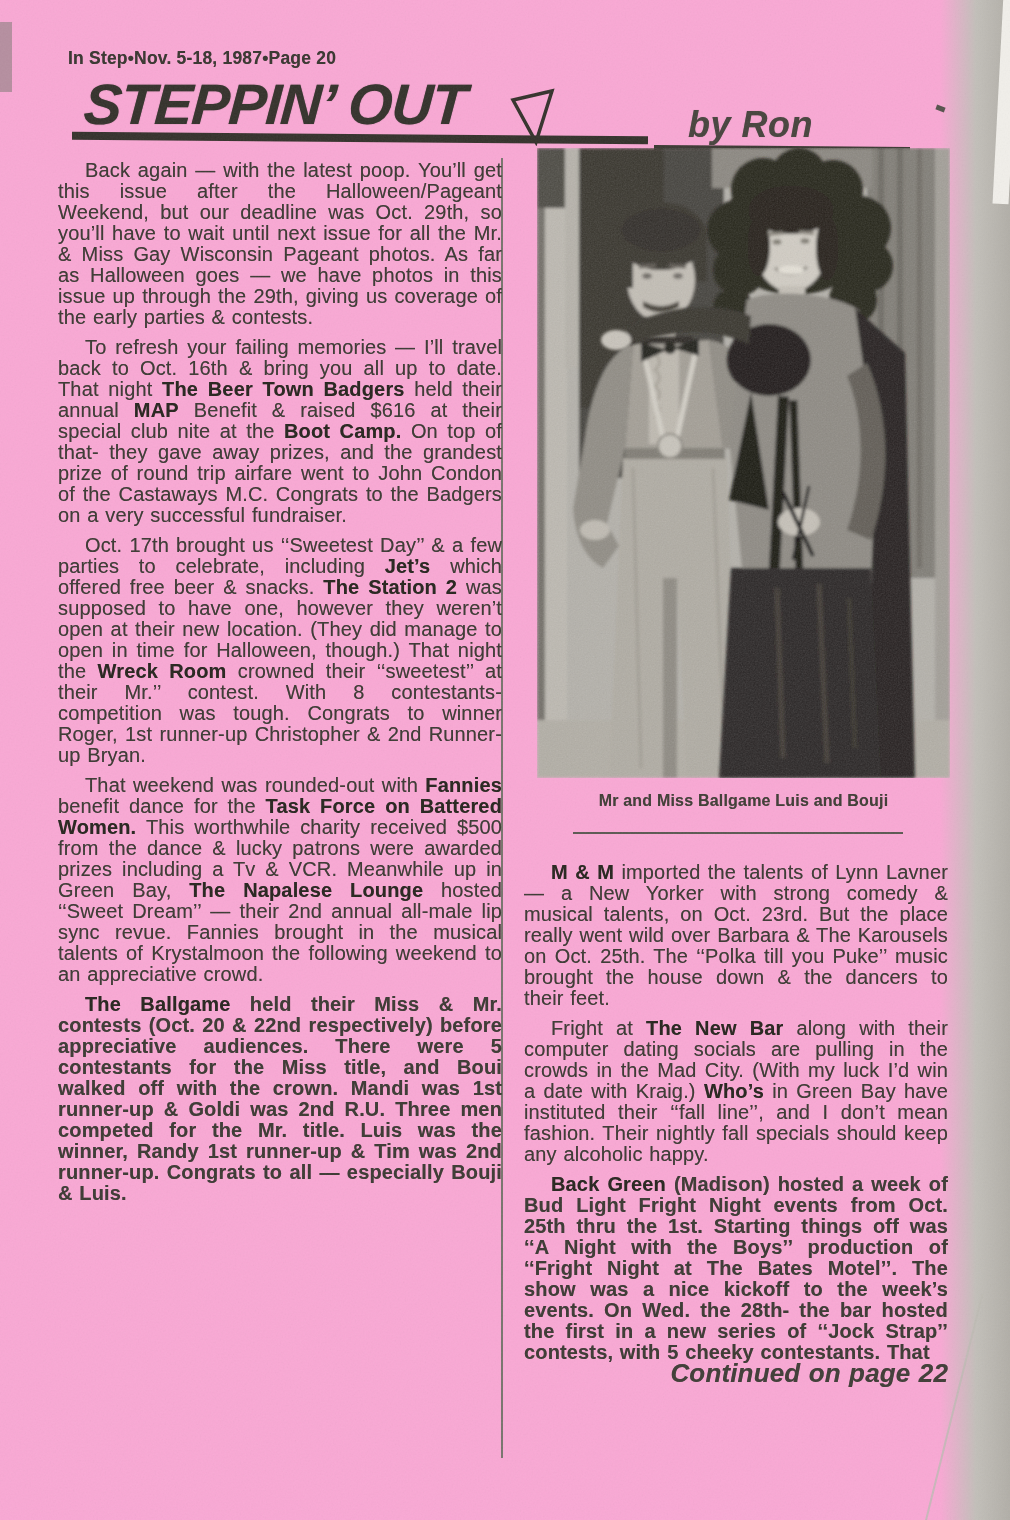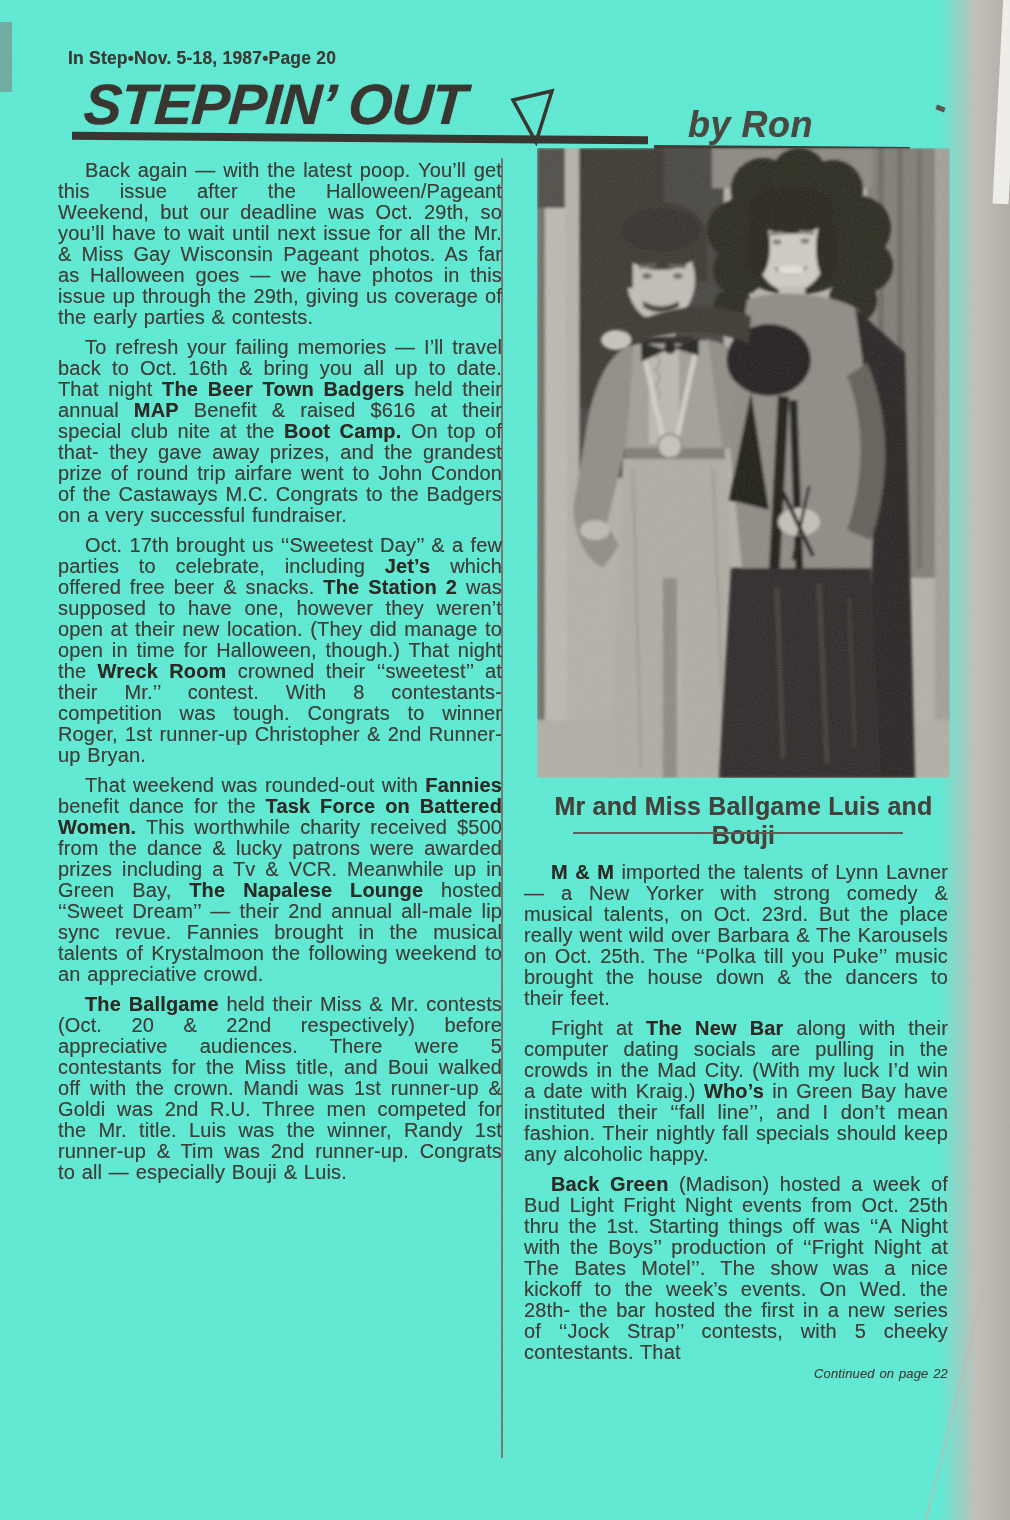--- a/index.html
+++ b/index.html
@@ -39,41 +39,41 @@
     transform:rotate(.5deg);}
   .header-speck{position:absolute;left:936px;top:106px;width:9px;height:5px;background:#55524c;
     transform:rotate(20deg);}
 
   .col-rule{position:absolute;left:501px;top:158px;width:2px;height:1300px;background:#78746d;}
 
   .column{position:absolute;font-size:20px;line-height:21px;text-align:justify;
     letter-spacing:.15px;word-spacing:1px;color:var(--ink,#3c3933);
     text-shadow:0 0 .5px rgba(60,57,51,.5);margin-top:10px;}
   .column p{margin:0 0 9px 0;text-indent:27px;}
-  .column p:last-child{margin-bottom:0;}
+  .column p:last-child{margin-bottom:0;font-weight:bold;}
   .column b{color:var(--bold-ink,#27241e);}
   .left-col{left:58px;top:150px;width:444px;}
   .right-col{left:524px;top:852px;width:424px;}
 
   .photo{position:absolute;left:537px;top:148px;width:413px;height:630px;}
   .photo svg{display:block;}
   .caption{position:absolute;left:537px;top:792px;width:413px;text-align:center;
-    font-size:25px;font-weight:bold;letter-spacing:.2px;color:#403d36;
+    font-size:16px;font-weight:bold;letter-spacing:.2px;color:#403d36;
     text-shadow:0 0 .5px rgba(64,61,54,.5);}
   .caption-rule{position:absolute;left:573px;top:832px;width:330px;height:2px;background:#5c5852;}
 
-  .continued{margin-top:4px;text-align:right;font-style:italic;font-size:13px;
+  .continued{margin-top:4px;text-align:right;font-style:italic;font-size:26px;
     text-indent:0;color:#3f3c36;}
 
   .grain-overlay{position:absolute;left:0;top:0;pointer-events:none;}
 </style>
 </head>
 <body>
 
-<div class="page" style="background: #5eead4;">
+<div class="page" style="background: #f9a8d4;">
 
   <div class="edge-left"></div>
   <div class="edge-right"></div>
   <div class="corner-sliver"></div>
   <div class="smudge-tl"></div>
   <div class="crease"></div>
 
   <div class="masthead">In Step•Nov. 5-18, 1987•Page 20</div>
 
   <h1 class="title">STEPPIN’ OUT</h1>

